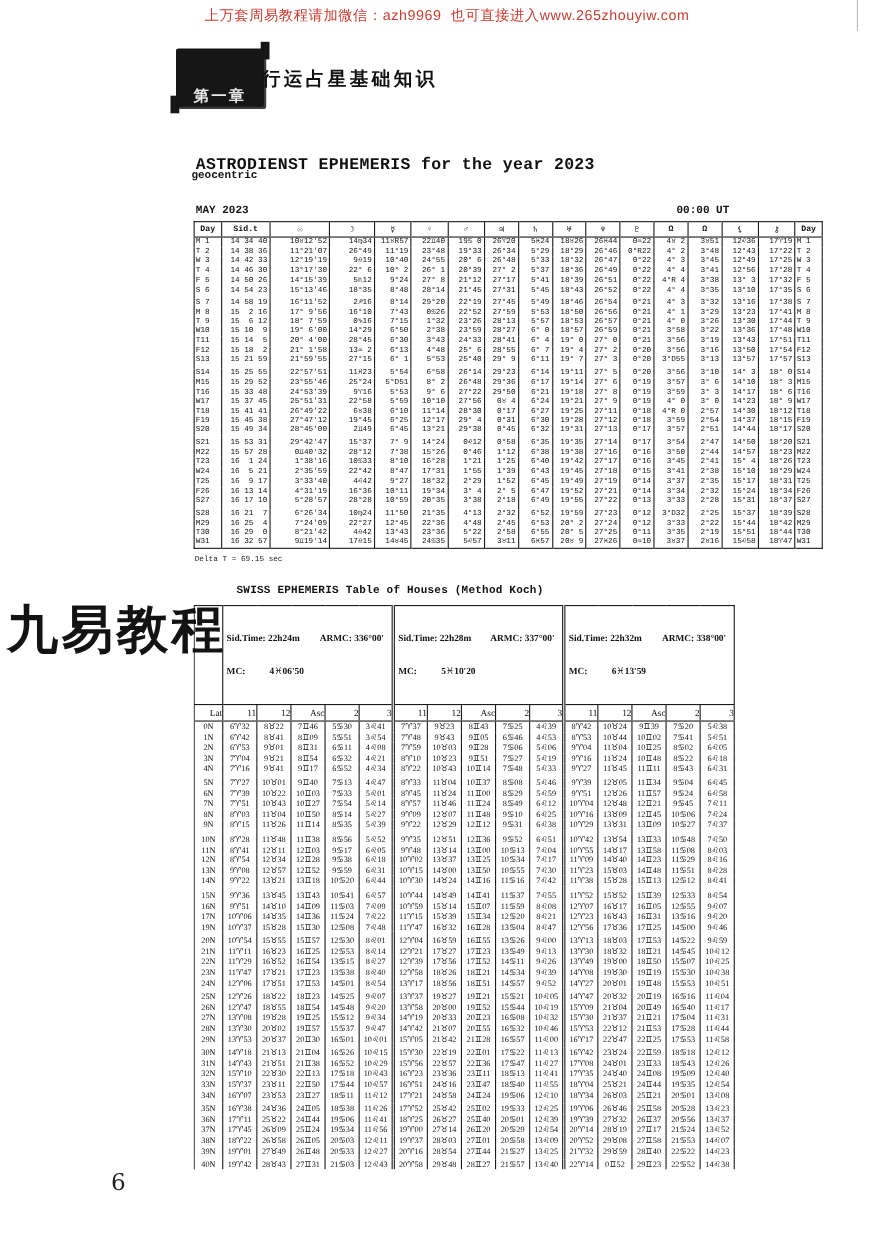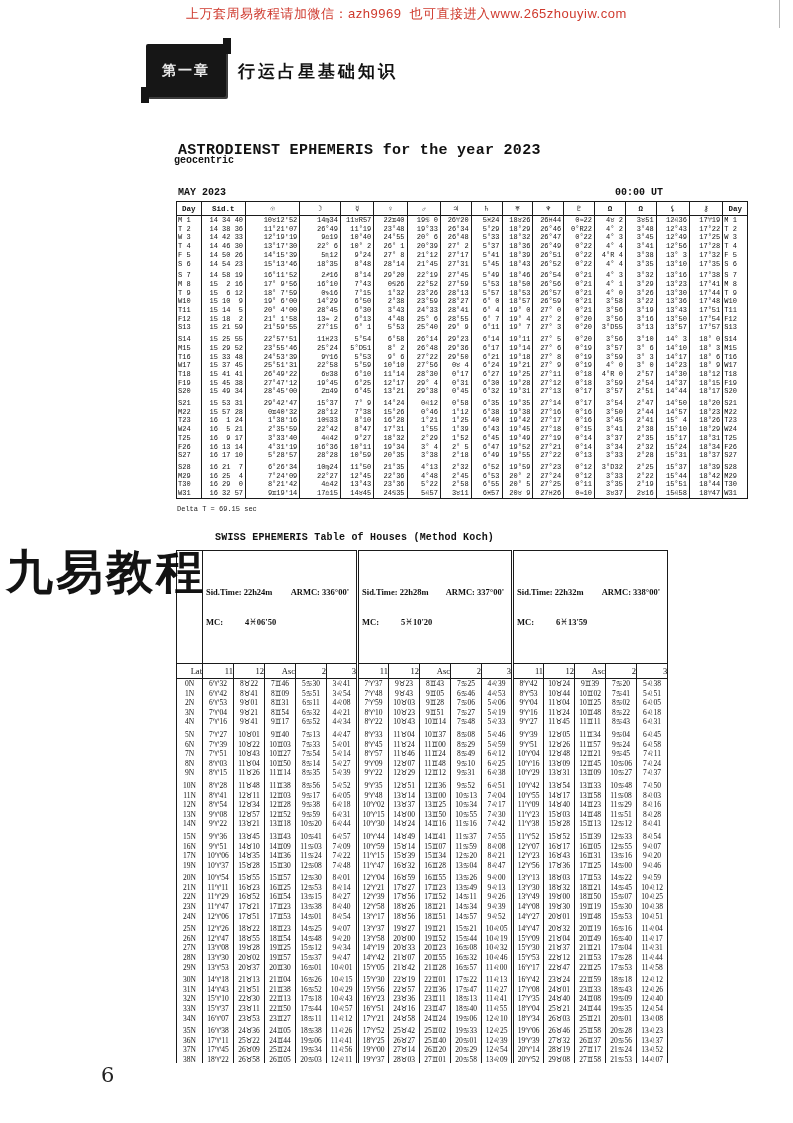--- a/index.html
+++ b/index.html
@@ -10,23 +10,23 @@
     margin:0 auto;
   }
   
   #promo{
     position:absolute;left:186px;top:5px;width:560px;
     color:#cf3a2e;font-size:13px;letter-spacing:0.5px;white-space:pre;
   }
   #edge-mark{position:absolute;left:779px;top:0;width:1px;height:28px;background:#b9b9b9;}
   
   #banner{
-    position:absolute;left:146px;top:44px;width:80px;height:53px;
+    position:absolute;left:160px;top:44px;width:80px;height:53px;
     background:#161616;border-radius:2px;
-    display:flex;align-items:center;justify-content:center;
+    display:flex;align-items:flex-end;justify-content:center;
     box-shadow:2px 2px 0 #3c3c3c;
   }
   #banner:before{content:"";position:absolute;right:-5px;top:-6px;width:8px;height:16px;background:#161616;}
   #banner:after{content:"";position:absolute;left:-5px;bottom:-6px;width:8px;height:16px;background:#161616;}
   #banner .badge{color:#e8e8e8;font-size:14px;font-weight:bold;letter-spacing:2px;}
   #chapter-title{
     position:absolute;left:238px;top:60px;font-size:17px;font-weight:bold;
     letter-spacing:3px;color:#111;
   }
   .mono{font-family:"Liberation Mono","DejaVu Sans Mono","DejaVu Sans",monospace;}
@@ -55,21 +55,21 @@
   #houses-wrap{position:absolute;left:176px;top:550px;width:494px;height:513px;overflow:hidden;}
   table.hou{
     border-collapse:collapse;table-layout:fixed;width:492px;border:1.4px solid #1a1a1a;
     font-family:"Liberation Serif","DejaVu Serif","DejaVu Sans",serif;
   }
   table.hou th,table.hou td{border-left:1px solid #1a1a1a;color:#111;padding:0;overflow:hidden;white-space:pre;}
   table.hou th:first-child,table.hou td:first-child{border-left:none;}
   table.hou .secl{border-left:2.5px double #1a1a1a;border-left-style:double;border-left-width:3px;}
   table.hou tr.sech th{
     border-bottom:1px solid #1a1a1a;height:30px;font-size:8.5px;font-weight:bold;
-    text-align:left;vertical-align:middle;padding:16px 3px;
+    text-align:left;vertical-align:middle;padding:4px 3px;
   }
   table.hou tr.sech .l1{display:flex;justify-content:space-between;padding-right:4px;}
   table.hou tr.sech .l2{display:block;}
   table.hou tr.sech .mcv{margin-left:22px;}
   table.hou tr.colh th{
     border-bottom:1px solid #1a1a1a;height:14px;font-size:8.5px;font-weight:normal;text-align:right;
   }
   table.hou td{font-size:7.5px;line-height:9.6px;height:9.6px;text-align:center;}
   table.hou tr.gap td{height:3px;line-height:3px;}
   

